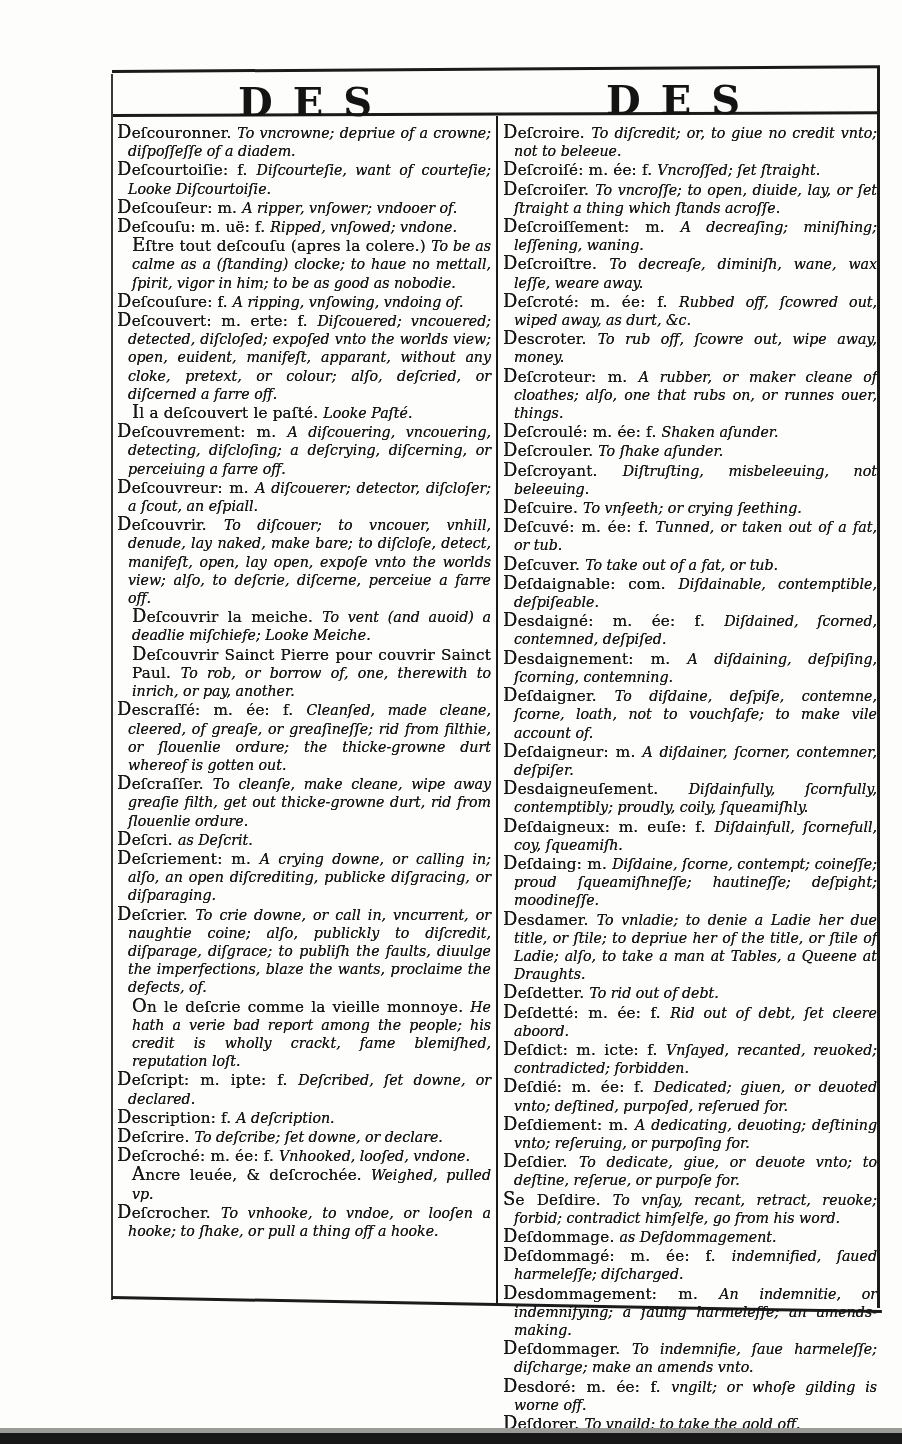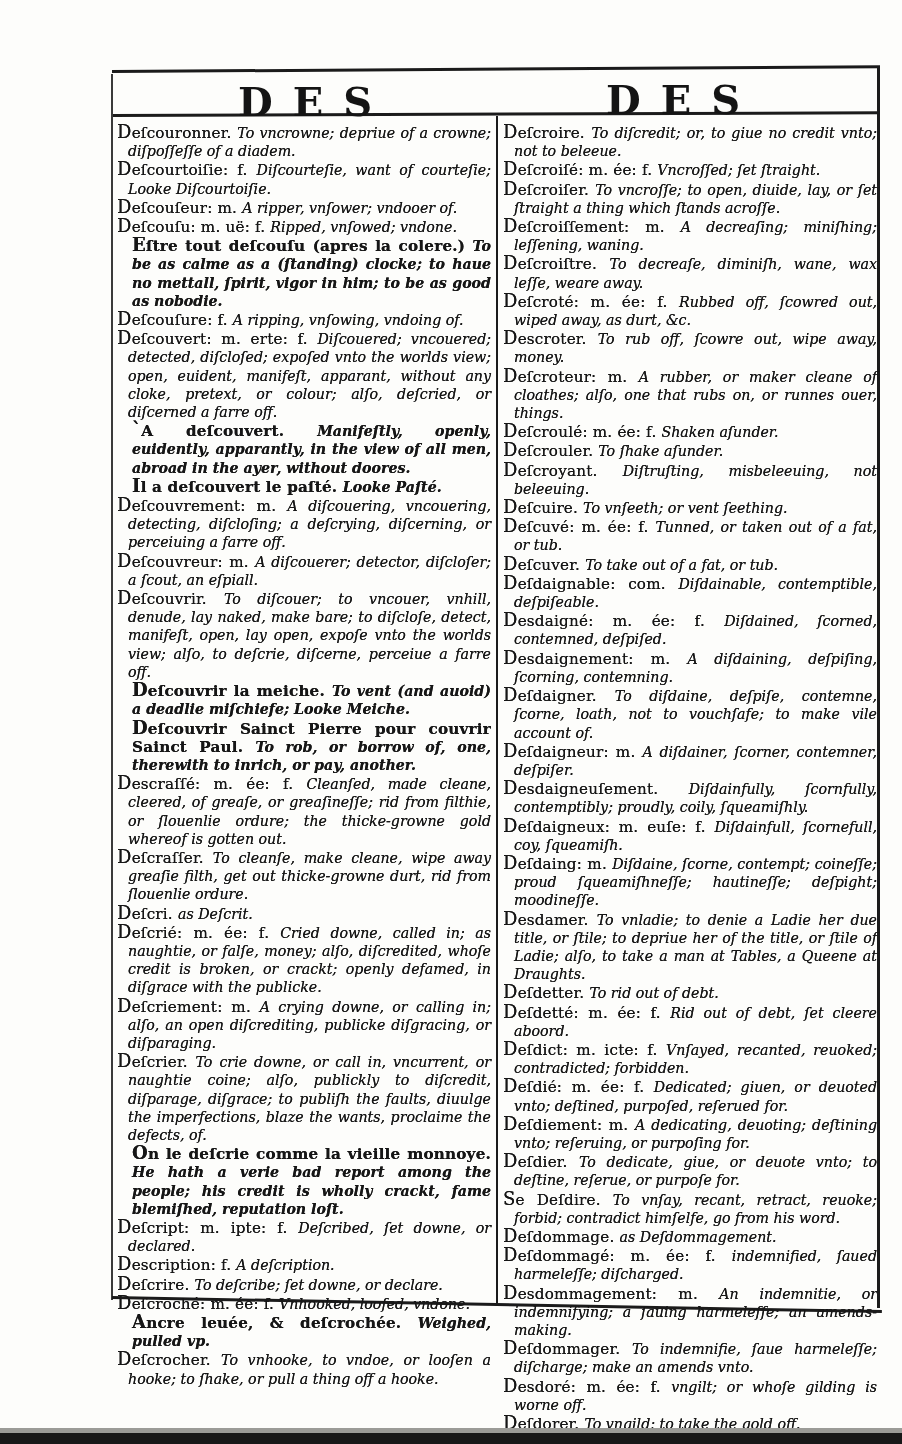--- a/index.html
+++ b/index.html
@@ -22,21 +22,21 @@
     text-align:justify;
   }
   .col-left{left:117px;}
   .col-right{left:503px;}
   .entry{
     margin:0;
     text-indent:-11px;padding-left:11px;
     text-shadow:0 0 0.4px #222;
   }
   .entry.sub{
-    text-indent:0;padding-left:15px;font-weight:bold;
+    text-indent:0;padding-left:15px;
   }
   .head{
     font-style:normal;font-size:15.2px;letter-spacing:0.2px;
   }
   .cap{font-size:18px;line-height:1;}
   .def{font-style:italic;}
   .scan-band-gray{position:absolute;left:0;top:1428px;width:902px;height:5px;background:#9b9b97;}
   .scan-band-black{position:absolute;left:0;top:1433px;width:902px;height:11px;background:#181818;}
 </style>
 </head>
@@ -53,31 +53,29 @@
 <div class="running-head" style="left:487px;top:76px;">DES</div>
 
 <div class="col col-left" id="col-left">
     <p class="entry"><span class="head"><span class="cap">D</span>eſcouronner. </span><span class="def">To vncrowne; depriue of a crowne; diſpoſſeſſe of a diadem.</span></p>
     <p class="entry"><span class="head"><span class="cap">D</span>eſcourtoiſie: f. </span><span class="def">Diſcourteſie, want of courteſie; Looke Diſcourtoiſie.</span></p>
     <p class="entry"><span class="head"><span class="cap">D</span>eſcouſeur: m. </span><span class="def">A ripper, vnſower; vndooer of.</span></p>
     <p class="entry"><span class="head"><span class="cap">D</span>eſcouſu: m. uë: f. </span><span class="def">Ripped, vnſowed; vndone.</span></p>
     <p class="entry sub"><span class="head"><span class="cap">E</span>ſtre tout deſcouſu (apres la colere.) </span><span class="def">To be as calme as a (ſtanding) clocke; to haue no mettall, ſpirit, vigor in him; to be as good as nobodie.</span></p>
     <p class="entry"><span class="head"><span class="cap">D</span>eſcouſure: f. </span><span class="def">A ripping, vnſowing, vndoing of.</span></p>
     <p class="entry"><span class="head"><span class="cap">D</span>eſcouvert: m. erte: f. </span><span class="def">Diſcouered; vncouered; detected, diſcloſed; expoſed vnto the worlds view; open, euident, manifeſt, apparant, without any cloke, pretext, or colour; alſo, deſcried, or diſcerned a farre off.</span></p>
-    <p class="entry sub"><span class="head"><span class="cap">`</span>A deſcouvert. </span><span class="def">Manifeſtly, openly, euidently, apparantly, in the view of all men, abroad in the ayer, without doores.</span></p>
     <p class="entry sub"><span class="head"><span class="cap">I</span>l a deſcouvert le paſté. </span><span class="def">Looke Paſté.</span></p>
     <p class="entry"><span class="head"><span class="cap">D</span>eſcouvrement: m. </span><span class="def">A diſcouering, vncouering, detecting, diſcloſing; a deſcrying, diſcerning, or perceiuing a farre off.</span></p>
     <p class="entry"><span class="head"><span class="cap">D</span>eſcouvreur: m. </span><span class="def">A diſcouerer; detector, diſcloſer; a ſcout, an eſpiall.</span></p>
     <p class="entry"><span class="head"><span class="cap">D</span>eſcouvrir. </span><span class="def">To diſcouer; to vncouer, vnhill, denude, lay naked, make bare; to diſcloſe, detect, manifeſt, open, lay open, expoſe vnto the worlds view; alſo, to deſcrie, diſcerne, perceiue a farre off.</span></p>
     <p class="entry sub"><span class="head"><span class="cap">D</span>eſcouvrir la meiche. </span><span class="def">To vent (and auoid) a deadlie miſchiefe; Looke Meiche.</span></p>
     <p class="entry sub"><span class="head"><span class="cap">D</span>eſcouvrir Sainct Pierre pour couvrir Sainct Paul. </span><span class="def">To rob, or borrow of, one, therewith to inrich, or pay, another.</span></p>
-    <p class="entry"><span class="head"><span class="cap">D</span>escraſſé: m. ée: f. </span><span class="def">Cleanſed, made cleane, cleered, of greaſe, or greaſineſſe; rid from filthie, or ſlouenlie ordure; the thicke-growne gold whereof is gotten out.</span></p>
+    <p class="entry"><span class="head"><span class="cap">D</span>escraſſé: m. ée: f. </span><span class="def">Cleanſed, made cleane, cleered, of greaſe, or greaſineſſe; rid from filthie, or ſlouenlie ordure; the thicke-growne durt whereof is gotten out.</span></p>
     <p class="entry"><span class="head"><span class="cap">D</span>eſcraſſer. </span><span class="def">To cleanſe, make cleane, wipe away greaſie filth, get out thicke-growne durt, rid from ſlouenlie ordure.</span></p>
     <p class="entry"><span class="head"><span class="cap">D</span>eſcri. </span><span class="def">as Deſcrit.</span></p>
-    <p class="entry"><span class="head"><span class="cap">D</span>eſcrié: m. ée: f. </span><span class="def">Cried downe, called in; as naughtie, or falſe, money; alſo, diſcredited, whoſe credit is broken, or crackt; openly defamed, in diſgrace with the publicke.</span></p>
     <p class="entry"><span class="head"><span class="cap">D</span>eſcriement: m. </span><span class="def">A crying downe, or calling in; alſo, an open diſcrediting, publicke diſgracing, or diſparaging.</span></p>
     <p class="entry"><span class="head"><span class="cap">D</span>eſcrier. </span><span class="def">To crie downe, or call in, vncurrent, or naughtie coine; alſo, publickly to diſcredit, diſparage, diſgrace; to publiſh the faults, diuulge the imperfections, blaze the wants, proclaime the defects, of.</span></p>
     <p class="entry sub"><span class="head"><span class="cap">O</span>n le deſcrie comme la vieille monnoye. </span><span class="def">He hath a verie bad report among the people; his credit is wholly crackt, fame blemiſhed, reputation loſt.</span></p>
     <p class="entry"><span class="head"><span class="cap">D</span>eſcript: m. ipte: f. </span><span class="def">Deſcribed, ſet downe, or declared.</span></p>
     <p class="entry"><span class="head"><span class="cap">D</span>escription: f. </span><span class="def">A deſcription.</span></p>
     <p class="entry"><span class="head"><span class="cap">D</span>eſcrire. </span><span class="def">To deſcribe; ſet downe, or declare.</span></p>
     <p class="entry"><span class="head"><span class="cap">D</span>eſcroché: m. ée: f. </span><span class="def">Vnhooked, looſed, vndone.</span></p>
     <p class="entry sub"><span class="head"><span class="cap">A</span>ncre leuée, &amp; deſcrochée. </span><span class="def">Weighed, pulled vp.</span></p>
     <p class="entry"><span class="head"><span class="cap">D</span>eſcrocher. </span><span class="def">To vnhooke, to vndoe, or looſen a hooke; to ſhake, or pull a thing off a hooke.</span></p>
   </div>
@@ -86,21 +84,21 @@
     <p class="entry"><span class="head"><span class="cap">D</span>eſcroiſé: m. ée: f. </span><span class="def">Vncroſſed; ſet ſtraight.</span></p>
     <p class="entry"><span class="head"><span class="cap">D</span>eſcroiſer. </span><span class="def">To vncroſſe; to open, diuide, lay, or ſet ſtraight a thing which ſtands acroſſe.</span></p>
     <p class="entry"><span class="head"><span class="cap">D</span>eſcroiſſement: m. </span><span class="def">A decreaſing; miniſhing; leſſening, waning.</span></p>
     <p class="entry"><span class="head"><span class="cap">D</span>eſcroiſtre. </span><span class="def">To decreaſe, diminiſh, wane, wax leſſe, weare away.</span></p>
     <p class="entry"><span class="head"><span class="cap">D</span>eſcroté: m. ée: f. </span><span class="def">Rubbed off, ſcowred out, wiped away, as durt, &amp;c.</span></p>
     <p class="entry"><span class="head"><span class="cap">D</span>escroter. </span><span class="def">To rub off, ſcowre out, wipe away, money.</span></p>
     <p class="entry"><span class="head"><span class="cap">D</span>eſcroteur: m. </span><span class="def">A rubber, or maker cleane of cloathes; alſo, one that rubs on, or runnes ouer, things.</span></p>
     <p class="entry"><span class="head"><span class="cap">D</span>eſcroulé: m. ée: f. </span><span class="def">Shaken aſunder.</span></p>
     <p class="entry"><span class="head"><span class="cap">D</span>eſcrouler. </span><span class="def">To ſhake aſunder.</span></p>
     <p class="entry"><span class="head"><span class="cap">D</span>eſcroyant. </span><span class="def">Diſtruſting, misbeleeuing, not beleeuing.</span></p>
-    <p class="entry"><span class="head"><span class="cap">D</span>eſcuire. </span><span class="def">To vnſeeth; or vent ſeething.</span></p>
+    <p class="entry"><span class="head"><span class="cap">D</span>eſcuire. </span><span class="def">To vnſeeth; or crying ſeething.</span></p>
     <p class="entry"><span class="head"><span class="cap">D</span>eſcuvé: m. ée: f. </span><span class="def">Tunned, or taken out of a fat, or tub.</span></p>
     <p class="entry"><span class="head"><span class="cap">D</span>eſcuver. </span><span class="def">To take out of a fat, or tub.</span></p>
     <p class="entry"><span class="head"><span class="cap">D</span>eſdaignable: com. </span><span class="def">Diſdainable, contemptible, deſpiſeable.</span></p>
     <p class="entry"><span class="head"><span class="cap">D</span>esdaigné: m. ée: f. </span><span class="def">Diſdained, ſcorned, contemned, deſpiſed.</span></p>
     <p class="entry"><span class="head"><span class="cap">D</span>esdaignement: m. </span><span class="def">A diſdaining, deſpiſing, ſcorning, contemning.</span></p>
     <p class="entry"><span class="head"><span class="cap">D</span>eſdaigner. </span><span class="def">To diſdaine, deſpiſe, contemne, ſcorne, loath, not to vouchſafe; to make vile account of.</span></p>
     <p class="entry"><span class="head"><span class="cap">D</span>eſdaigneur: m. </span><span class="def">A diſdainer, ſcorner, contemner, deſpiſer.</span></p>
     <p class="entry"><span class="head"><span class="cap">D</span>esdaigneuſement. </span><span class="def">Diſdainfully, ſcornfully, contemptibly; proudly, coily, ſqueamiſhly.</span></p>
     <p class="entry"><span class="head"><span class="cap">D</span>eſdaigneux: m. euſe: f. </span><span class="def">Diſdainfull, ſcornefull, coy, ſqueamiſh.</span></p>
     <p class="entry"><span class="head"><span class="cap">D</span>eſdaing: m. </span><span class="def">Diſdaine, ſcorne, contempt; coineſſe; proud ſqueamiſhneſſe; hautineſſe; deſpight; moodineſſe.</span></p>

